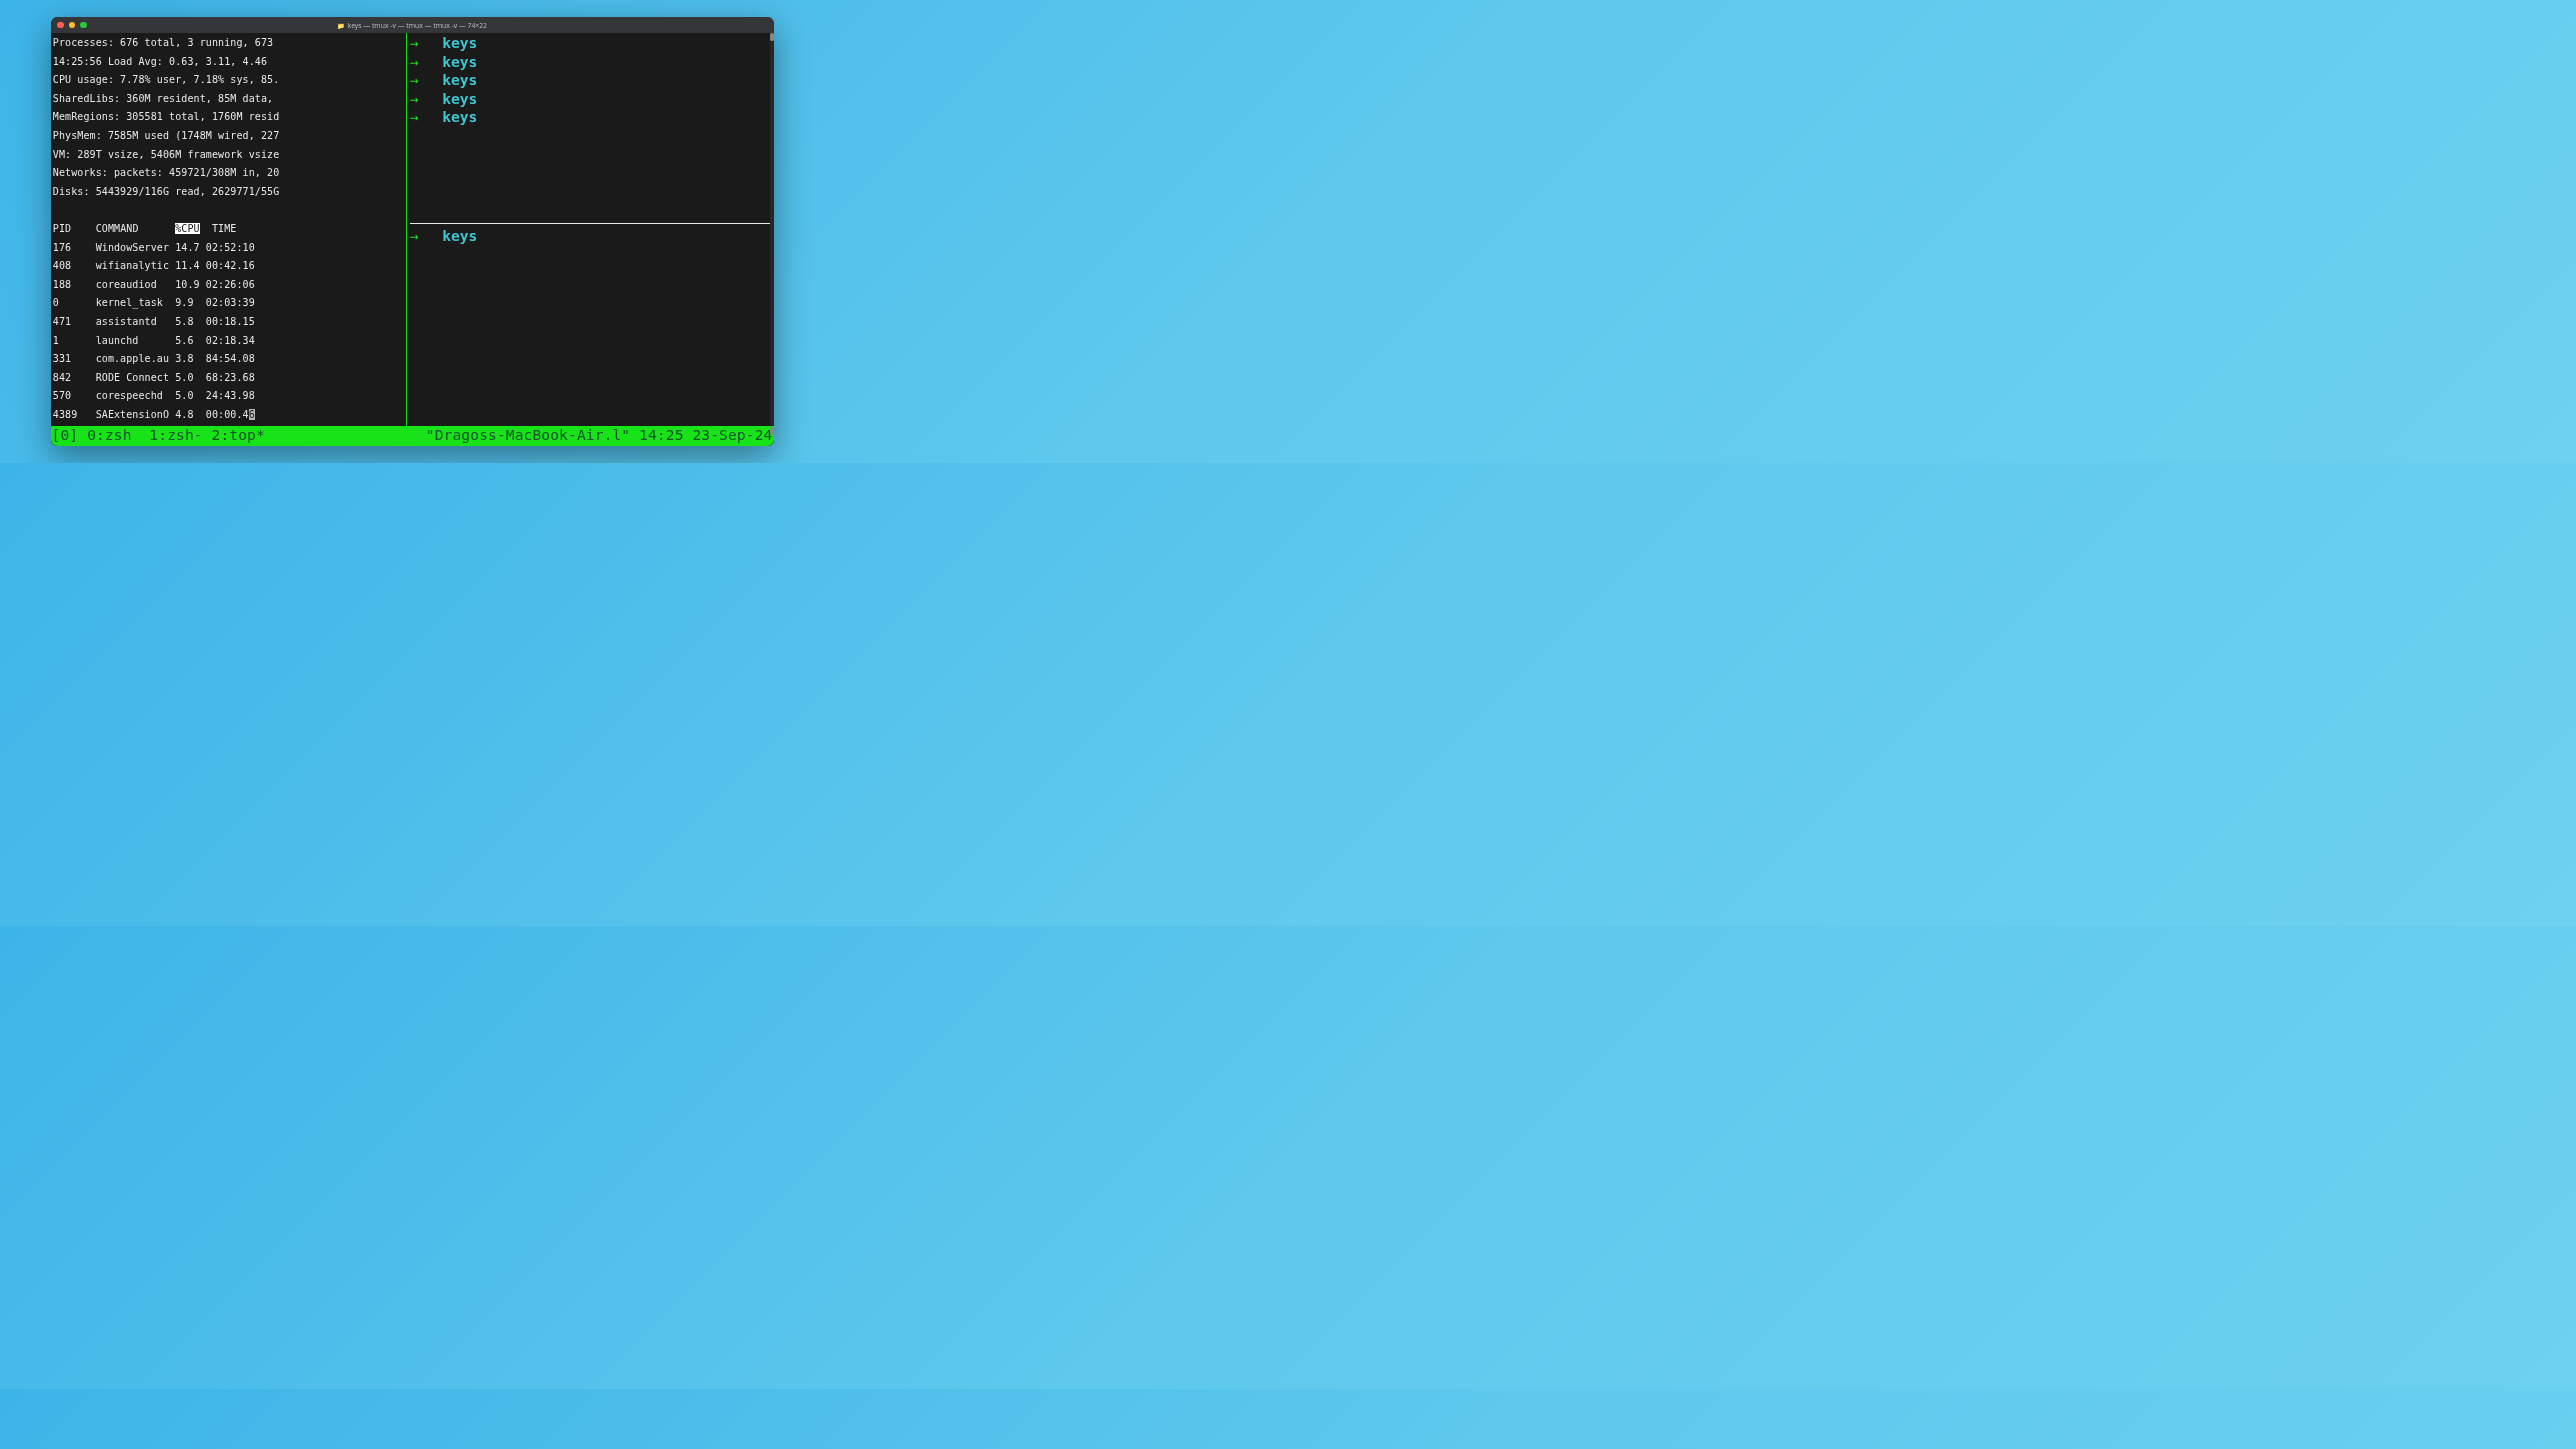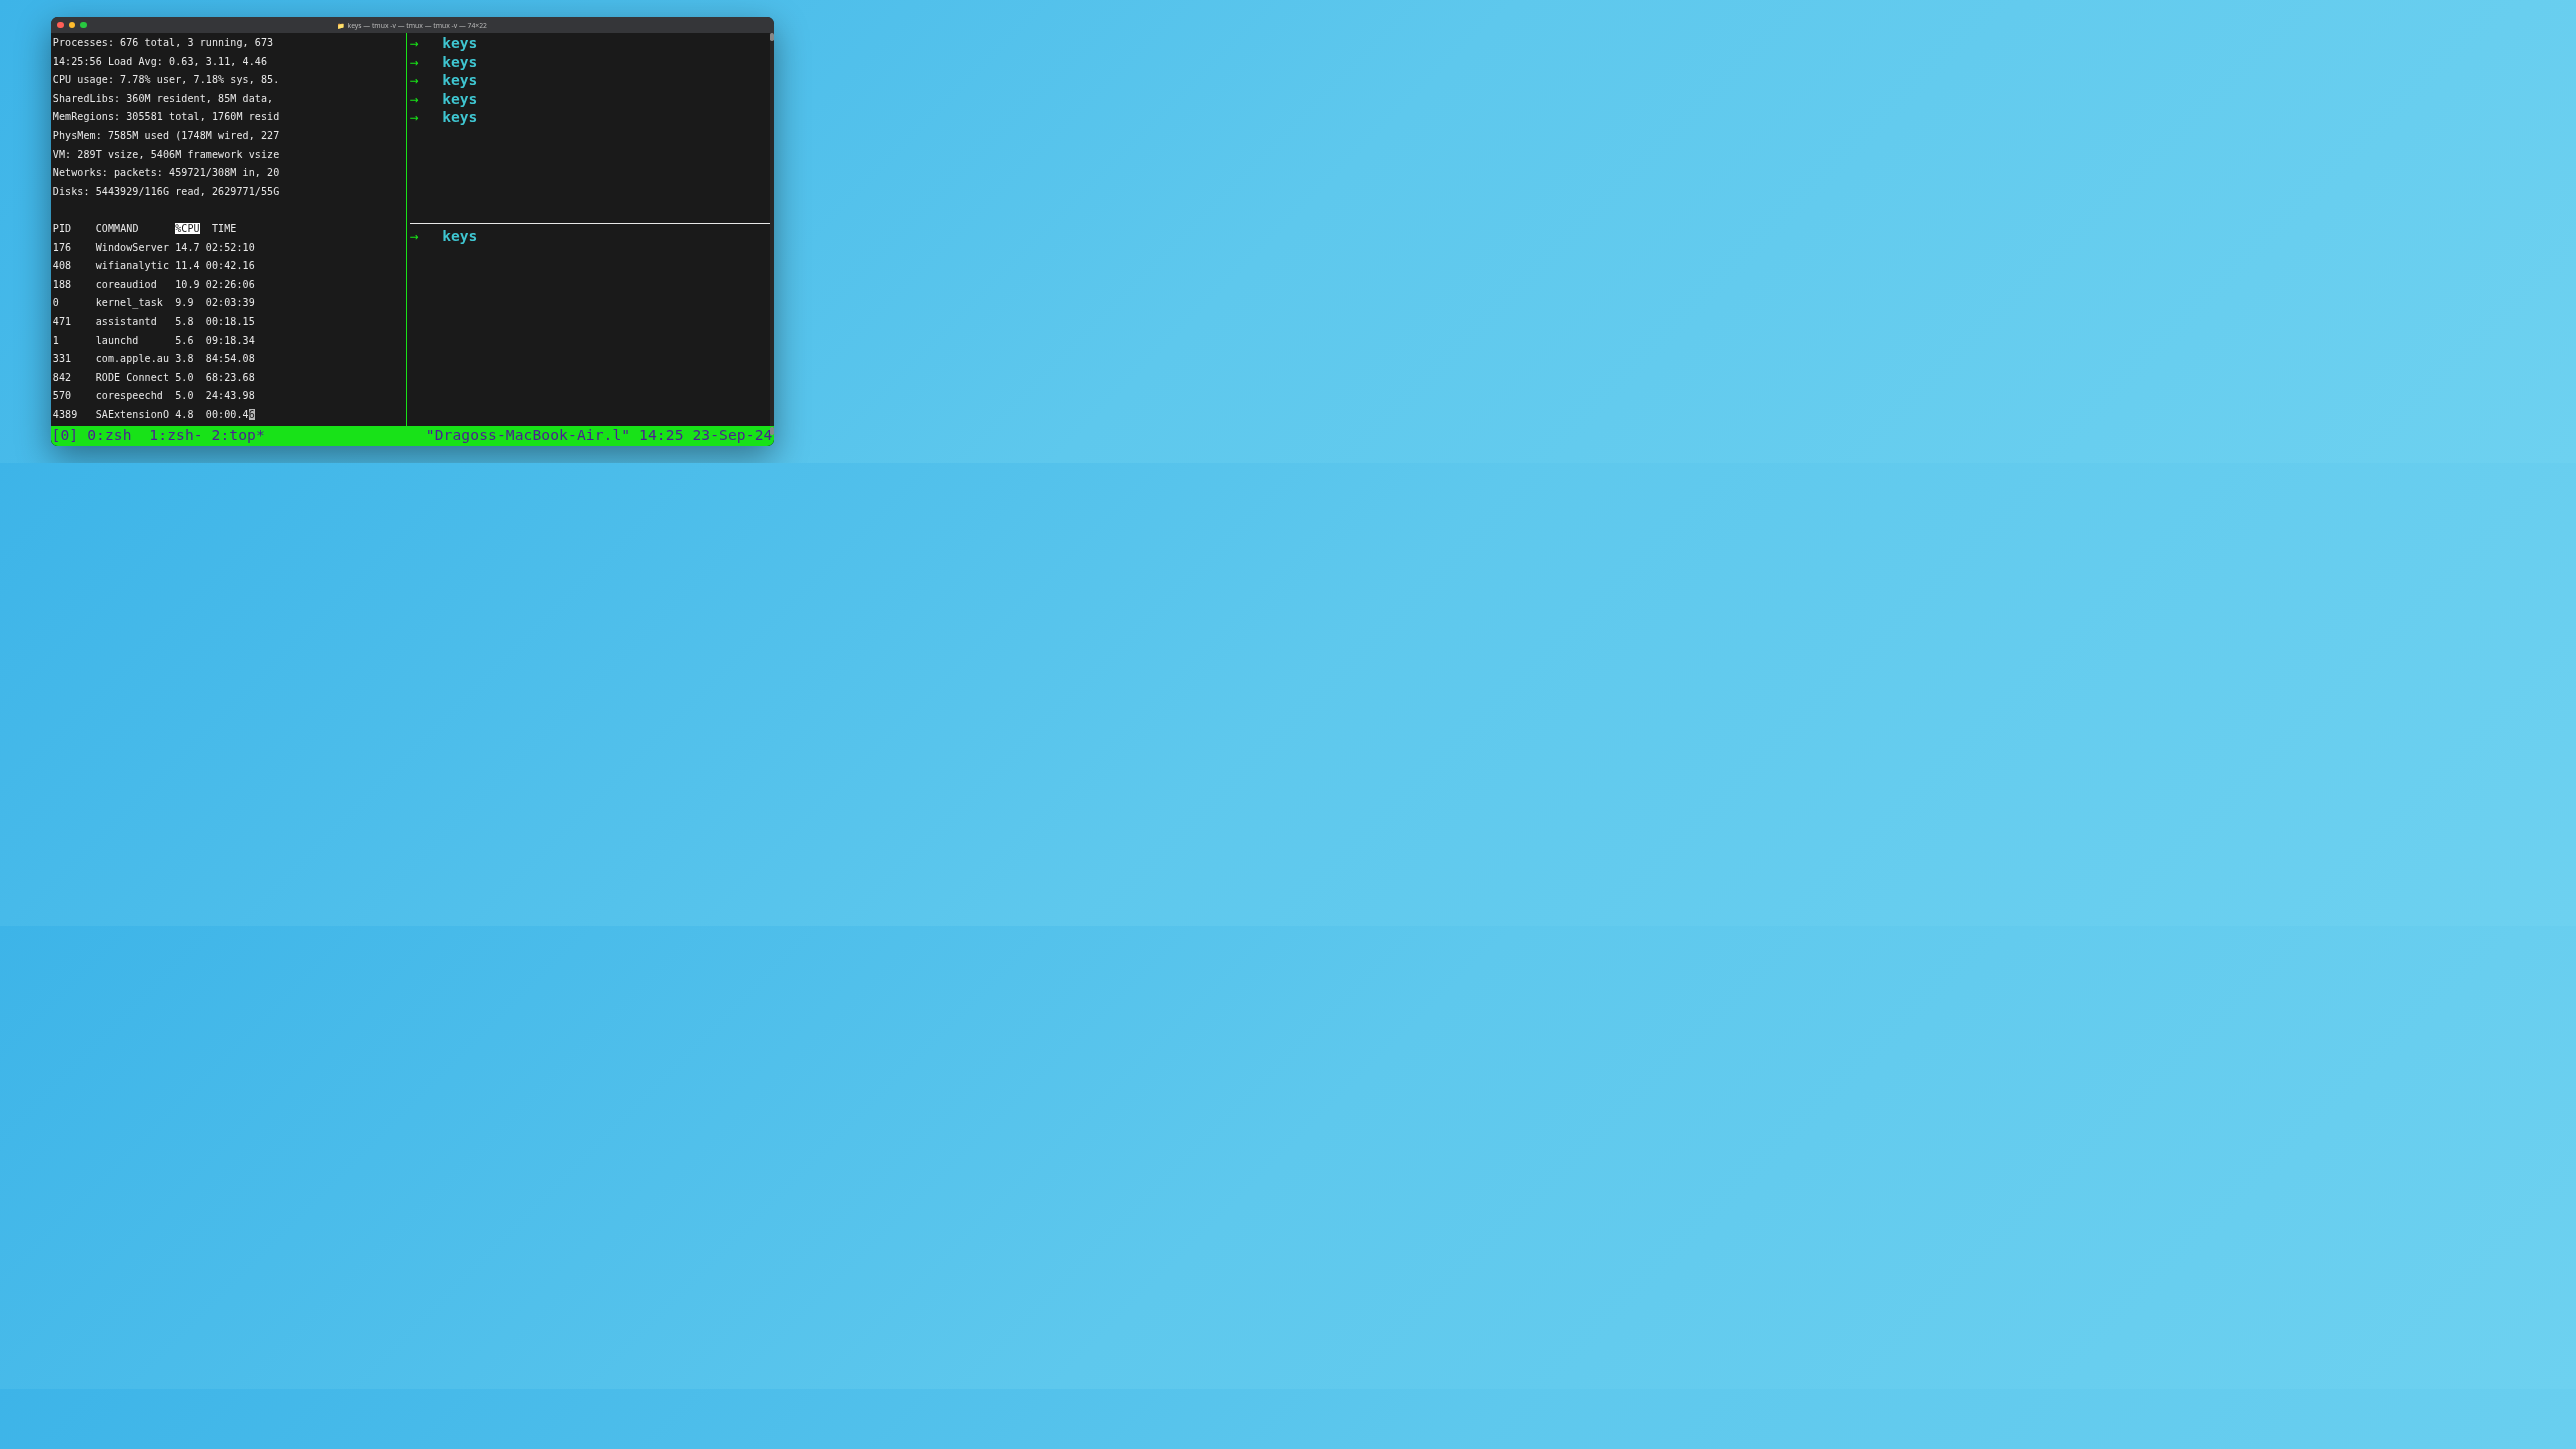--- a/index.html
+++ b/index.html
@@ -113,21 +113,21 @@
       background: #ffffff;
       color: #1a1a1a;
     }
     .cursor-blk {
       background: #b8b8b8;
       color: #1a1a1a;
     }
     .statusbar {
       height: 28px;
       background: #18e218;
-      color: #4c1d95;
+      color: #14532d;
       font-size: 14.6px;
       line-height: 18.7px;
       display: flex;
       white-space: pre;
       letter-spacing: 0.1px;
       padding: 0 1.1px;
       text-align: center;
     }
     .sb-left { flex: 0 0 auto; }
     .sb-mid { flex: 1; }
@@ -183,21 +183,21 @@
         <div class="line">Networks: packets: 459721/308M in, 20</div>
         <div class="line">Disks: 5443929/116G read, 2629771/55G</div>
         <div class="line"> </div>
         <div class="line"><span>PID</span>    <span>COMMAND</span>      <span class="hl">%CPU</span>  <span>TIME</span></div>
         <div id="top-rows">
             <div class="line">176    WindowServer 14.7 02:52:10</div>
             <div class="line">408    wifianalytic 11.4 00:42.16</div>
             <div class="line">188    coreaudiod   10.9 02:26:06</div>
             <div class="line">0      kernel_task  9.9  02:03:39</div>
             <div class="line">471    assistantd   5.8  00:18.15</div>
-            <div class="line">1      launchd      5.6  09:18.34</div>
+            <div class="line">1      launchd      5.6  02:18.34</div>
             <div class="line">331    com.apple.au 3.8  84:54.08</div>
             <div class="line">842    RODE Connect 5.0  68:23.68</div>
             <div class="line">570    corespeechd  5.0  24:43.98</div>
             <div class="line">4389   SAExtensionO 4.8  00:00.4<span class="cursor-blk">6</span></div>
           </div>
       </div>
 
       <div class="vdivider"></div>
 
       <div class="pane-right">

